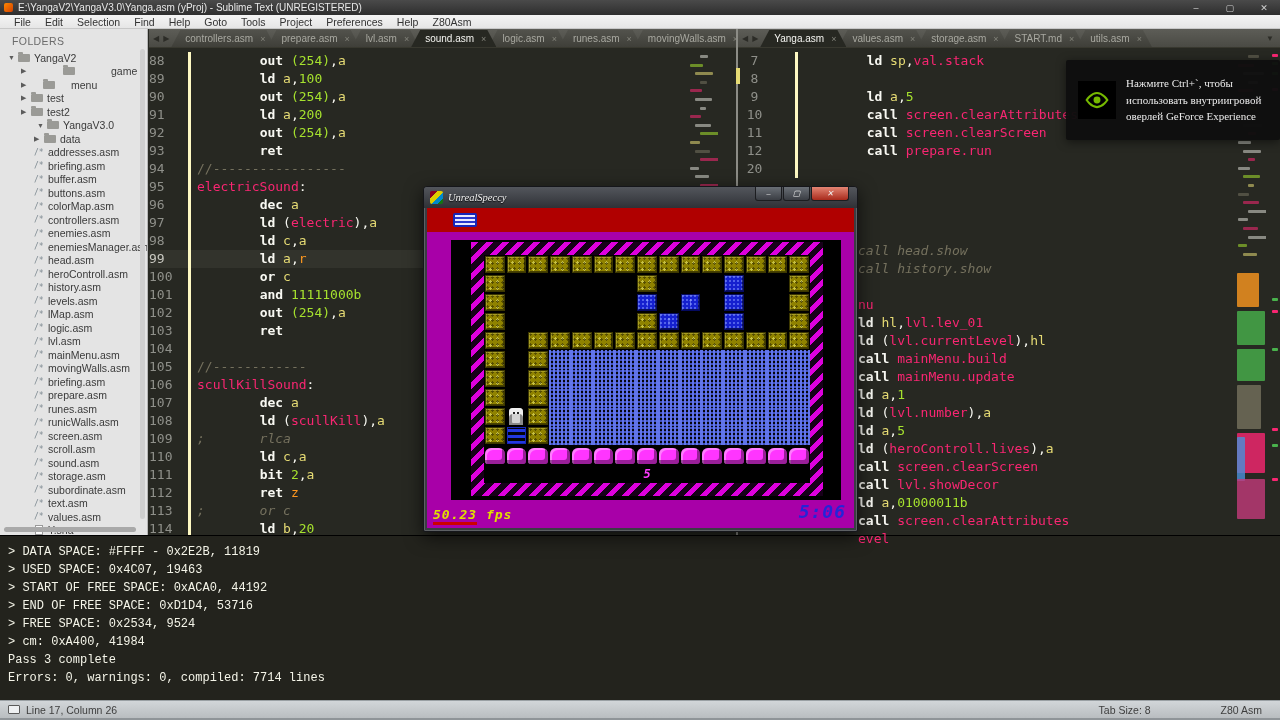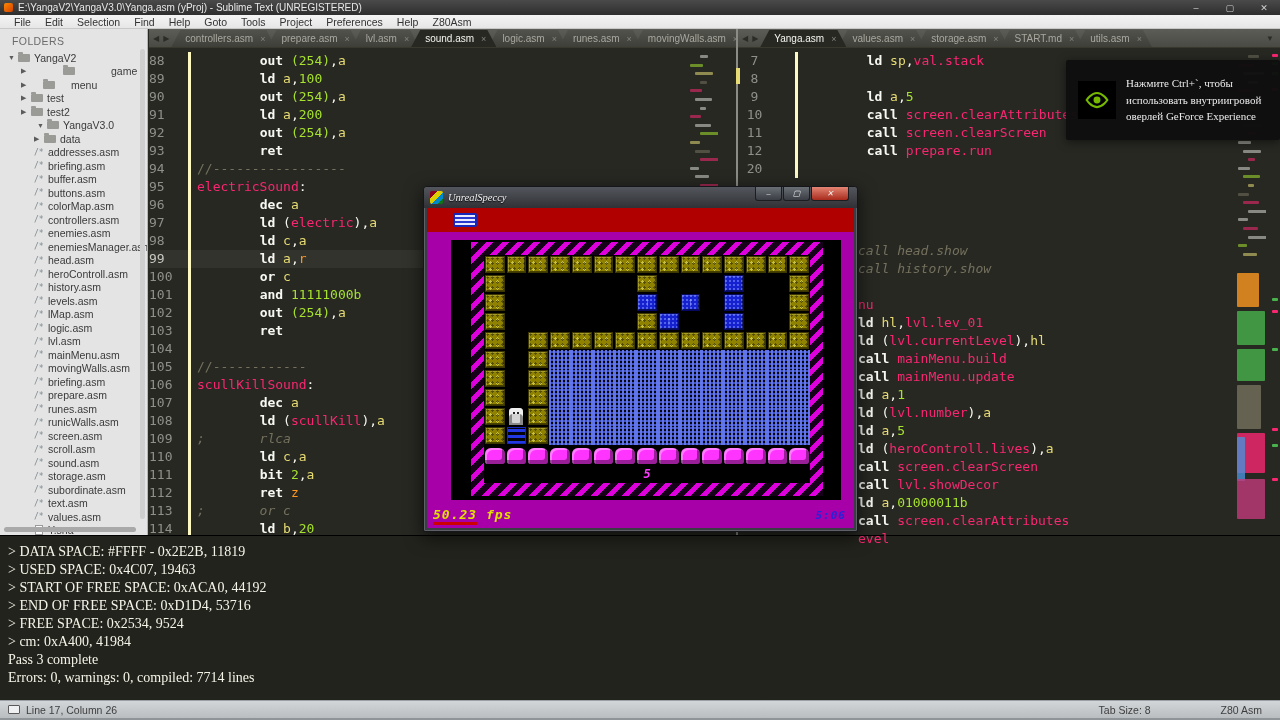--- a/index.html
+++ b/index.html
@@ -79,21 +79,21 @@
 
   
   .minimap { position:absolute; top:22px; bottom:4px; width:30px; overflow:hidden; }
   #left-pane .minimap { right:18px; }
   #right-pane .minimap { right:14px; }
   .mm-mark { position:absolute; height:3px; border-radius:1px; }
   .annot-strip { position:absolute; right:0px; top:19px; width:10px; bottom:0; }
 
   
   .console { position:absolute; left:0; top:535px; width:1280px; height:165px; background:#23231d; border-top:1px solid #000; padding:7px 0 0 8px; }
-  .console-line { font-family:Liberation Serif, serif; font-size:14px; line-height:18px; color:#f4f4e8; white-space:pre; }
+  .console-line { font-family:Liberation Mono, monospace; font-size:12px; line-height:18px; color:#f4f4e8; white-space:pre; }
 
   
   .statusbar { position:absolute; left:0; top:700px; width:1280px; height:20px;
     background:linear-gradient(#d2d6d9,#b9bdc0); border-top:1px solid #9aa0a4; border-bottom:2px solid #8f9498;
     display:flex; align-items:center; font-size:10.5px; color:#3e3e3e; }
   .status-icon { width:12px; height:9px; border:1px solid #5a5a5a; border-radius:1px; margin:0 6px 0 8px; background:#eef0f2; }
   .status-right { margin-left:auto; display:flex; gap:70px; padding-right:18px; }
 
   
   .emulator { position:absolute; left:423px; top:186px; width:435px; height:346px; z-index:10;
@@ -133,21 +133,21 @@
   .c-H:before { content:""; position:absolute; left:3px; top:1px; width:14px; height:17px; background:#d4d4d4; border-radius:4px 4px 1px 1px;
     box-shadow:inset 0 6px 0 #efefef, inset 3px -2px 0 #8a8a8a, inset -3px -2px 0 #8a8a8a; }
   .c-H:after { content:""; position:absolute; left:7px; top:5px; width:2px; height:2px; background:#222; box-shadow:4px 0 0 #222; }
   .c-S { background:repeating-linear-gradient(0deg,#2238e0 0 3px,#04040a 3px 6px); margin:1px;
     box-shadow:inset 0 0 0 1px #1626b8; }
   .c-P:before { content:""; position:absolute; left:1px; right:1px; top:3px; bottom:3px; background:#ff35ff;
     border-radius:6px 6px 3px 3px; box-shadow:inset -3px -4px 0 rgba(0,0,0,.4), inset 2px 2px 0 rgba(255,255,255,.35); }
   .level-label { height:16px; text-align:center; color:#ff3bff; font-family:"DejaVu Sans Mono",monospace; font-size:12px; font-weight:bold; line-height:14px; }
   .emu-hud-fps { position:absolute; left:6px; bottom:6px; font-family:"DejaVu Sans Mono",monospace; font-size:13px; font-weight:bold; color:#e0e000; letter-spacing:1px; }
   .fps-val { border-bottom:3px solid #cc0000; }
-  .emu-hud-time { position:absolute; right:8px; bottom:6px; font-family:"DejaVu Sans Mono",monospace; font-size:11px; font-weight:bold; color:#2424d8; letter-spacing:1px; }
+  .emu-hud-time { position:absolute; right:8px; bottom:6px; font-family:"DejaVu Sans Mono",monospace; font-size:18px; font-weight:bold; color:#2424d8; letter-spacing:1px; }
 
   
   .nvidia-toast { position:absolute; left:1066px; top:60px; width:214px; height:80px; background:rgba(14,14,14,.97);
     z-index:20; border-radius:2px; display:flex; align-items:center; box-shadow:0 2px 10px rgba(0,0,0,.5); }
   .nv-logo { width:38px; height:38px; background:#000; margin:0 10px 0 12px; flex:0 0 38px; display:flex; align-items:center; justify-content:center; }
   .nv-text { font-size:11px; color:#ececec; line-height:1.5; }
 </style>
 </head>
 <body>
 

